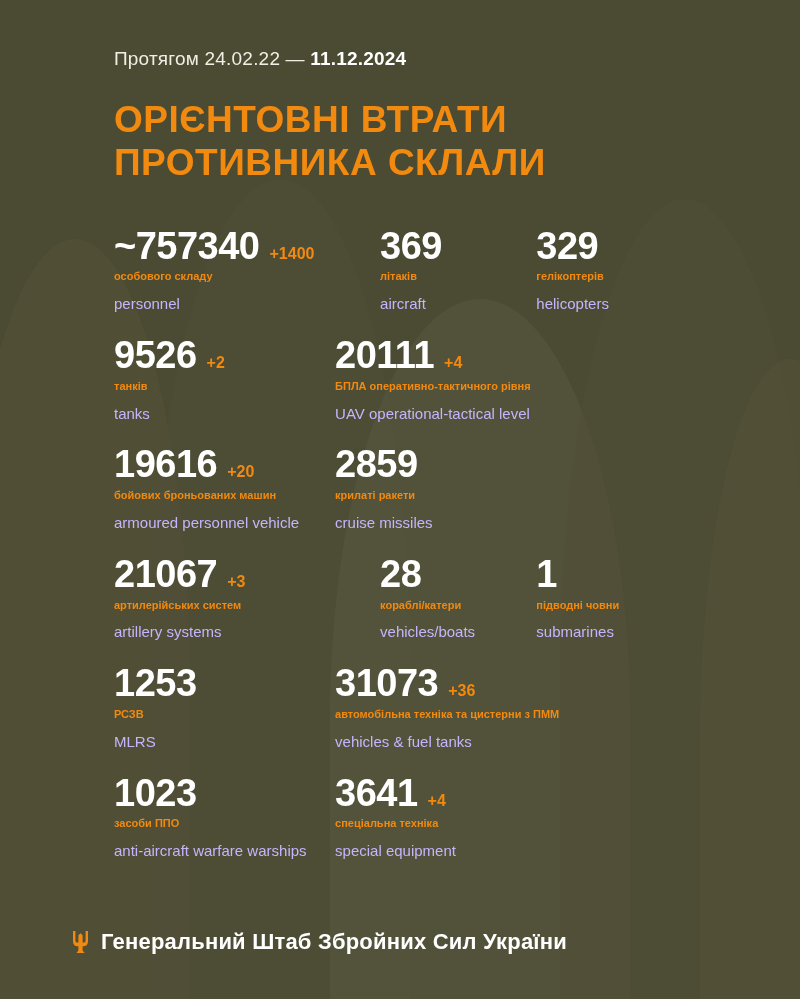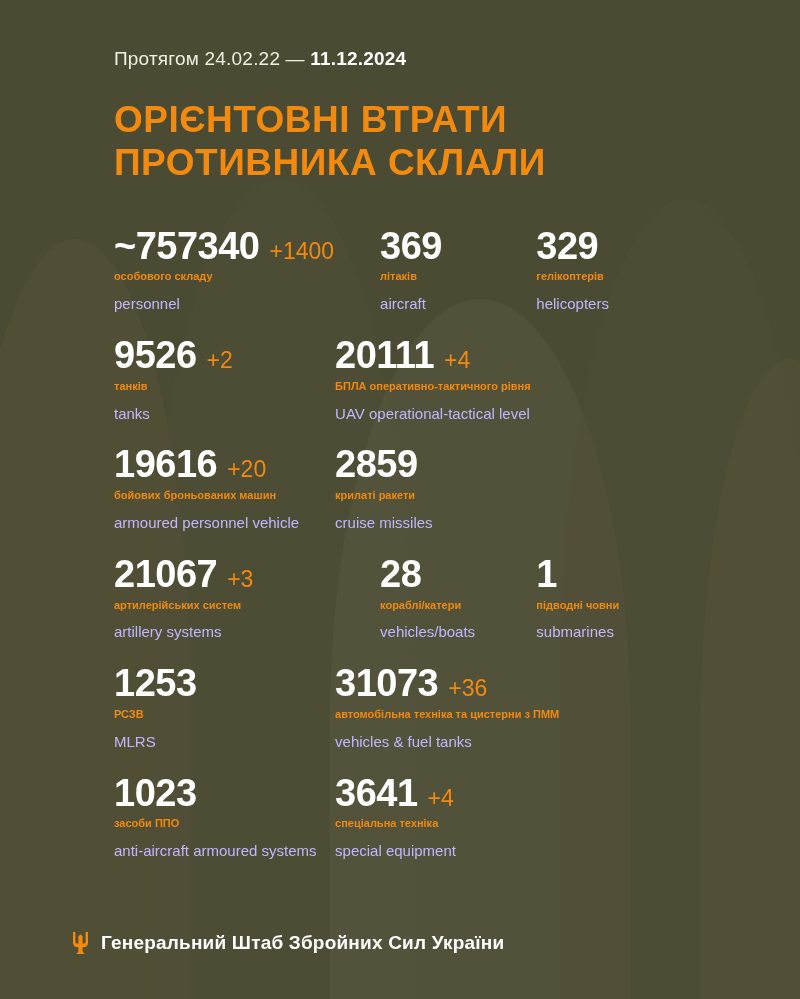--- a/index.html
+++ b/index.html
@@ -83,22 +83,22 @@
     text-align: center;
   }
   .num {
     font-size: 38px;
     font-weight: bold;
     line-height: 1.05;
     color: #ffffff;
     letter-spacing: -0.5px;
   }
   .delta {
-    font-size: 23px;
-    font-weight: normal;
+    font-size: 16px;
+    font-weight: bold;
     color: #f28a0f;
   }
   .label-ua {
     margin-top: 4px;
     font-size: 11px;
     font-weight: bold;
     color: #f28a0f;
     line-height: 1.25;
   }
   .label-en {
@@ -117,21 +117,21 @@
     gap: 12px;
     z-index: 3;
   }
   .trident {
     width: 17px;
     height: 24px;
     position: relative;
     flex: none;
   }
   .footer-text {
-    font-size: 19px;
+    font-size: 22px;
     font-weight: bold;
     color: #ffffff;
     letter-spacing: 0.2px;
   }
 </style>
 </head>
 <body>
 
 <div class="bg-layer">
   <div class="arch a1"></div>
@@ -266,21 +266,21 @@
       </div>
     </div>
 
     <div class="row">
       <div class="item col-a">
         <div class="numline">
           <span class="num">1023</span>
           <span class="delta"></span>
         </div>
         <div class="label-ua">засоби ППО</div>
-        <div class="label-en">anti-aircraft armoured systems</div>
+        <div class="label-en">anti-aircraft warfare warships</div>
       </div>
       <div class="item col-wide">
         <div class="numline">
           <span class="num">3641</span>
           <span class="delta">+4</span>
         </div>
         <div class="label-ua">спеціальна техніка</div>
         <div class="label-en">special equipment</div>
       </div>
     </div>

